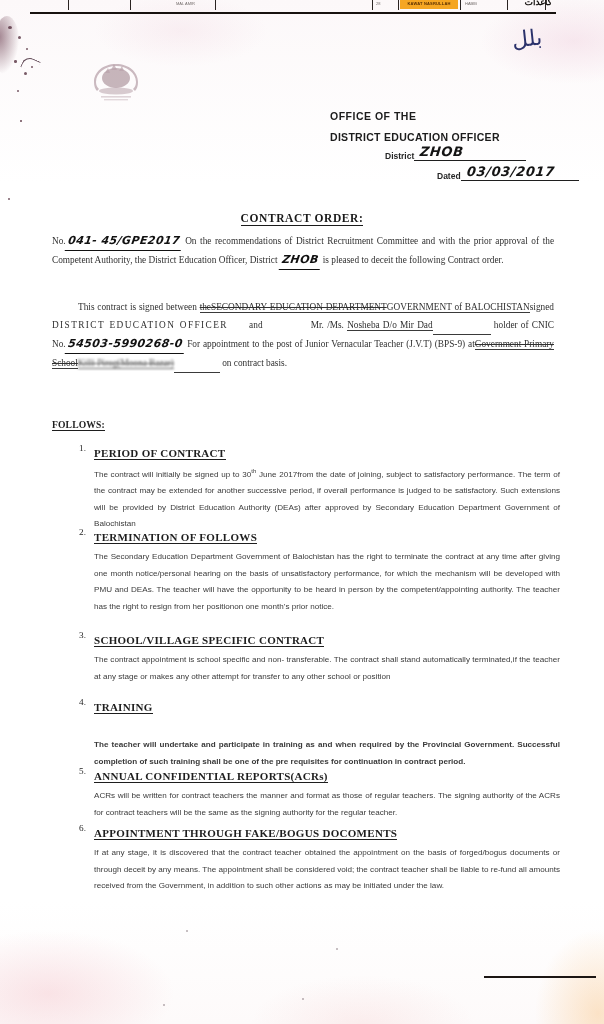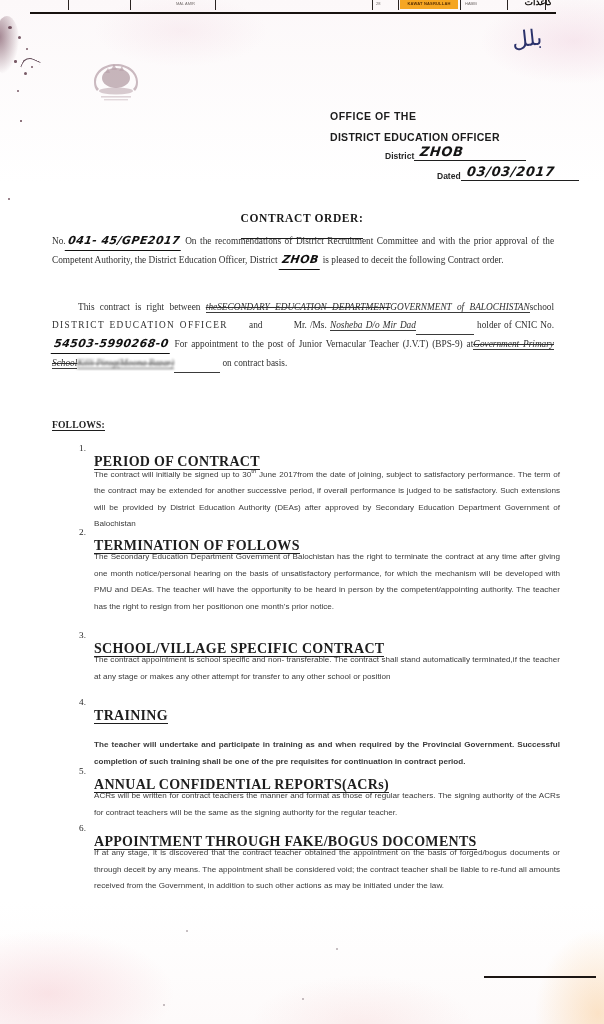--- a/index.html
+++ b/index.html
@@ -168,21 +168,21 @@
     position: absolute;
     left: 0; top: 212px;
     width: 604px;
     text-align: center;
     font-family: "Liberation Serif", serif;
     font-weight: bold;
     font-size: 11.5px;
     letter-spacing: .6px;
     color: #1a1a1a;
   }
-  .title span { border-bottom: 1.2px solid #1a1a1a; padding-bottom: 14px; }
+  .title span { border-bottom: 1.2px solid #1a1a1a; padding-bottom: 1px; }
 
   .para {
     position: absolute;
     font-family: "Liberation Serif", serif;
     font-size: 9.3px;
     line-height: 18px;
     color: #303030;
     text-align: justify;
   }
   .p-no { left: 52px; top: 232px; width: 502px; }
@@ -193,21 +193,21 @@
     font-style: italic;
     font-weight: bold;
     font-size: 11px;
     color: #111;
     border-bottom: 1.1px solid #111;
     padding: 0 2px;
     transform: skewX(-8deg);
     display: inline-block;
     letter-spacing: .4px;
   }
-  .ul { border-bottom: .9px solid #3a3a3a; font-style: italic; }
+  .ul { border-bottom: .9px solid #3a3a3a; }
   .strike { text-decoration: line-through; text-decoration-thickness: 1px; }
   .blurred { filter: blur(.9px); opacity: .78; }
   .rule-gap {
     display: inline-block;
     border-bottom: .9px solid #3a3a3a;
     width: 58px;
     height: 10px;
     vertical-align: bottom;
   }
 
@@ -229,24 +229,24 @@
     position: absolute;
     left: 0; top: 0;
     width: 18px;
     text-align: right;
     font-family: "Liberation Serif", serif;
     font-size: 9.2px;
     color: #262626;
   }
   .clause .chead {
     position: absolute;
-    left: 26px; top: 11px;
-    font-family: "Liberation Serif", serif;
-    font-weight: bold;
-    font-size: 14px;
+    left: 26px; top: 4px;
+    font-family: "Liberation Serif", serif;
+    font-weight: bold;
+    font-size: 11px;
     letter-spacing: .3px;
     color: #1e1e1e;
     white-space: nowrap;
   }
   .clause .chead span { border-bottom: 1px solid #1e1e1e; }
   .clause .cbody {
     position: absolute;
     left: 26px;
     width: 466px;
     font-family: "Liberation Sans", sans-serif;
@@ -339,25 +339,25 @@
   </div>
 
   <div class="para p-no">
     <span>No.</span><span class="inline-hand">041- 45/GPE2017</span>
     <span>On the recommendations of District Recruitment Committee and with the prior approval of the Competent Authority, the District Education Officer, District</span>
     <span class="inline-hand">ZHOB</span>
     <span>is pleased to deceit the following Contract order.</span>
   </div>
 
   <div class="para p-signed">
-    <span style="margin-left:26px">This contract is right between</span>
-    <span class="ul strike">the</span><span class="ul strike">SECONDARY EDUCATION DEPARTMENT</span><span class="ul">GOVERNMENT of BALOCHISTAN</span><span>school</span>
+    <span style="margin-left:26px">This contract is signed between</span>
+    <span class="ul strike">the</span><span class="ul strike">SECONDARY EDUCATION DEPARTMENT</span><span class="ul">GOVERNMENT of BALOCHISTAN</span><span>signed</span>
     <span style="letter-spacing:1.4px">DISTRICT EDUCATION OFFICER</span>
     <span style="margin-left:18px">and</span>
-    <span style="margin-left:28px">Mr. /Ms.</span>
+    <span style="margin-left:45px">Mr. /Ms.</span>
     <span class="ul">Nosheba D/o Mir Dad</span><span class="rule-gap"></span>
     <span>holder of CNIC No.</span><span class="inline-hand">54503-5990268-0</span>
     <span>For appointment to the post of Junior Vernacular Teacher (J.V.T) (BPS-9) at</span><span class="ul strike">Government Primary School</span><span class="ul strike blurred">Killi Pirog(Moona Bazar)</span><span class="rule-gap" style="width:46px"></span>
     <span>on contract basis.</span>
   </div>
 
   <div class="terms-head">
     <br>
     <span>FOLLOWS:</span>
   </div>

